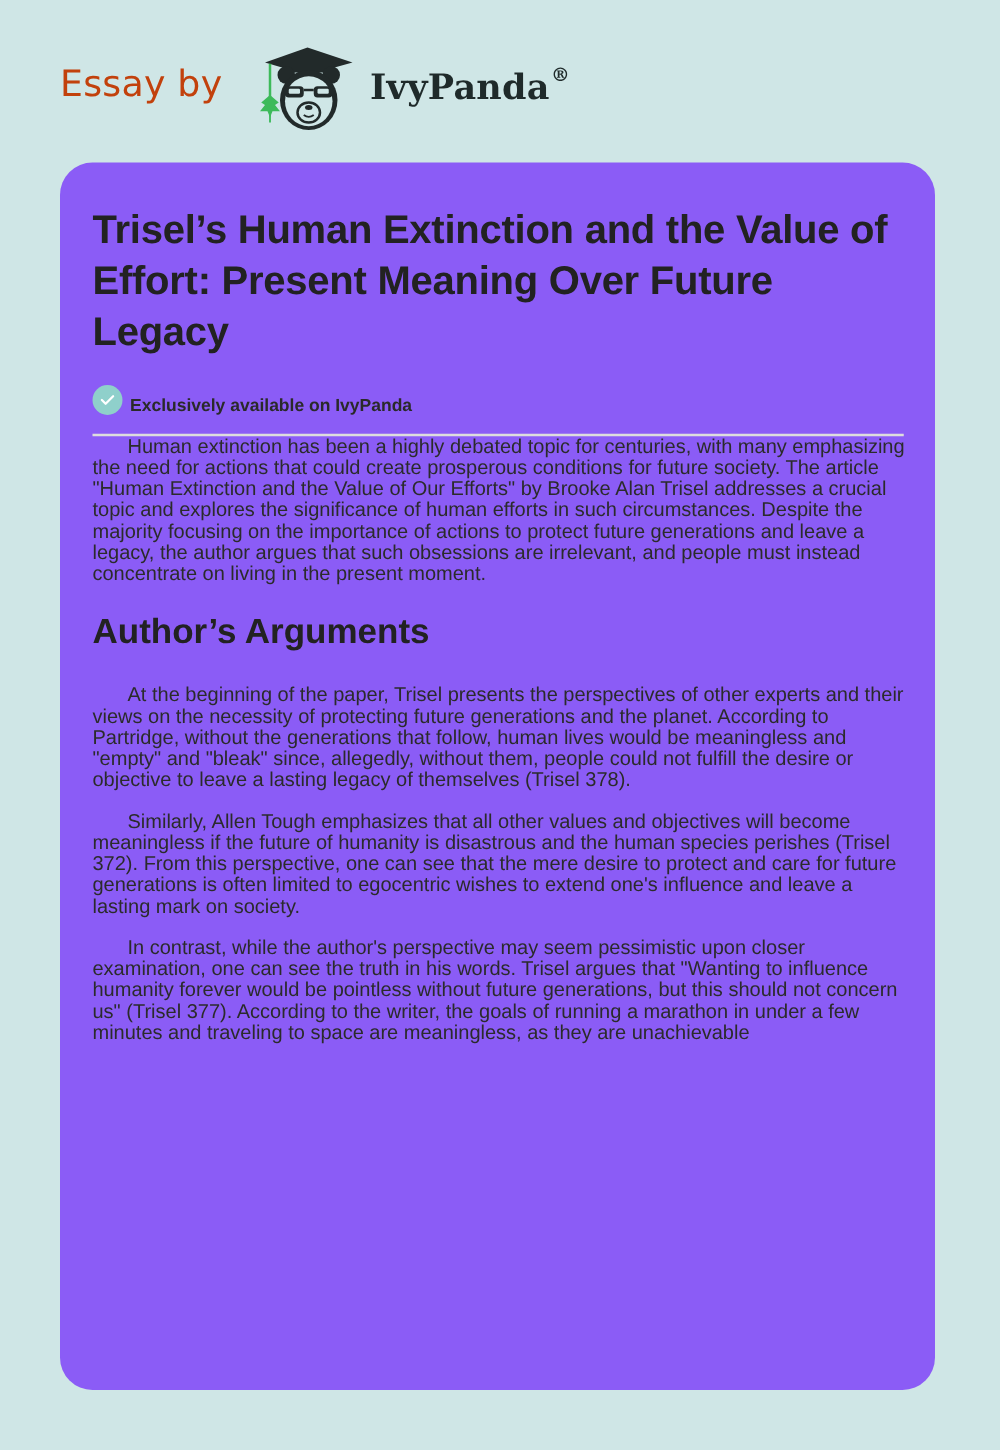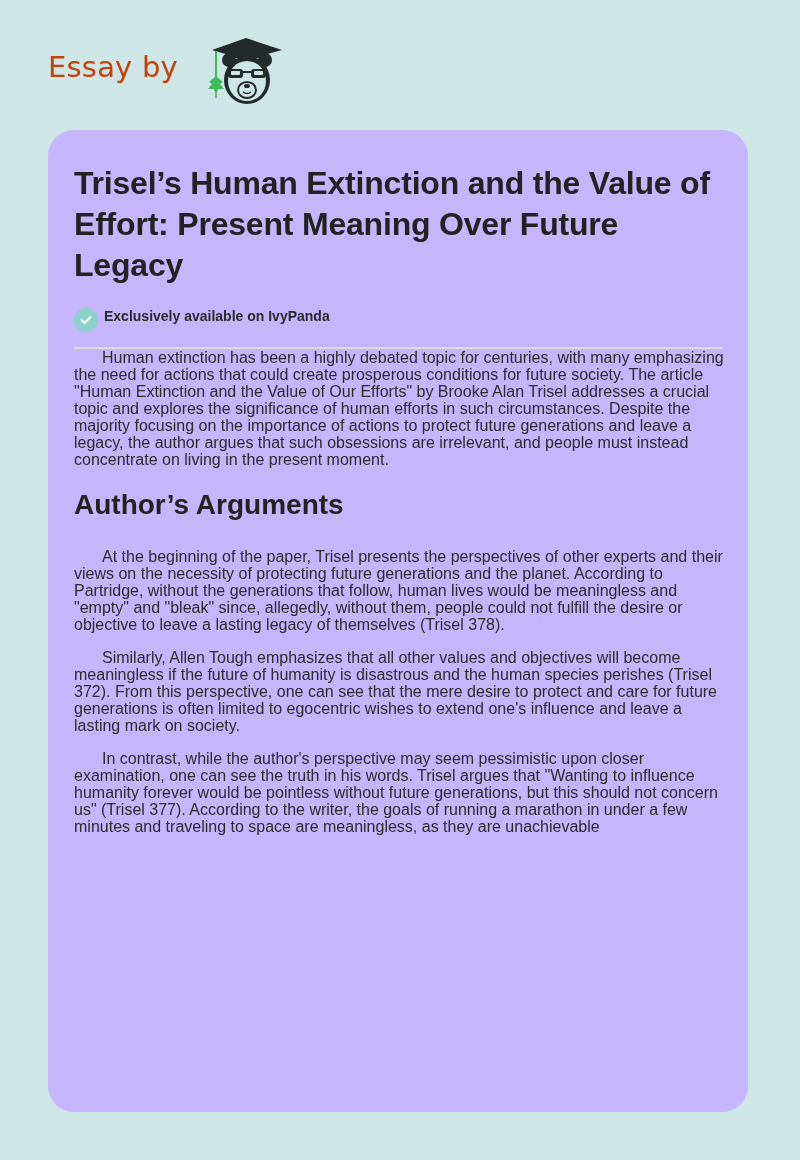--- a/index.html
+++ b/index.html
@@ -51,37 +51,37 @@
       position: relative;
       top: -4px;
       margin-left: 1px;
     }
     .card {
       position: absolute;
       left: 48px;
       top: 130px;
       width: 700px;
       height: 982px;
-      background: #c4b5fd;
+      background: #8b5cf6;
       border-radius: 26px;
       padding: 33px 26px 0 26px;
       overflow: hidden;
     }
     .title {
       font-family: "Liberation Sans", sans-serif;
       font-weight: bold;
       font-size: 32px;
       line-height: 41px;
       color: #222222;
       letter-spacing: -0.2px;
       width: 660px;
     }
     .badge {
       display: flex;
-      align-items: flex-start;
+      align-items: flex-end;
       margin-top: 22px;
       height: 24px;
     }
     .check {
       width: 24px;
       height: 24px;
       border-radius: 50%;
       background: #8fd0cb;
       display: flex;
       align-items: center;
@@ -149,20 +149,21 @@
       <line x1="41" y1="36" x2="49" y2="36" stroke="#222a2a" stroke-width="2"></line>
       <rect x="29" y="35" width="9" height="4" rx="1" fill="#cfe6e6"></rect>
       <rect x="52" y="35" width="9" height="4" rx="1" fill="#cfe6e6"></rect>
 
       <ellipse cx="45" cy="54" rx="9" ry="8" fill="none" stroke="#222a2a" stroke-width="2"></ellipse>
       <ellipse cx="45" cy="50" rx="3" ry="2" fill="#222a2a"></ellipse>
       <path d="M41 56 Q45 59 49 56" fill="none" stroke="#222a2a" stroke-width="1.5"></path>
     </svg>
   </div>
 
+  <span class="brand"><span>IvyPanda</span><sup>®</sup></span>
 </div>
 
 <main class="card">
   <h1 class="title">Trisel’s Human Extinction and the Value of Effort: Present Meaning Over Future Legacy</h1>
 
   <div class="badge">
     <span class="check">
       <svg width="12" height="10" viewBox="0 0 12 10" xmlns="http://www.w3.org/2000/svg">
         <path d="M1.5 5 L4.5 8 L10.5 2" fill="none" stroke="#ffffff" stroke-width="1.8" stroke-linecap="round" stroke-linejoin="round"></path>
       </svg>

